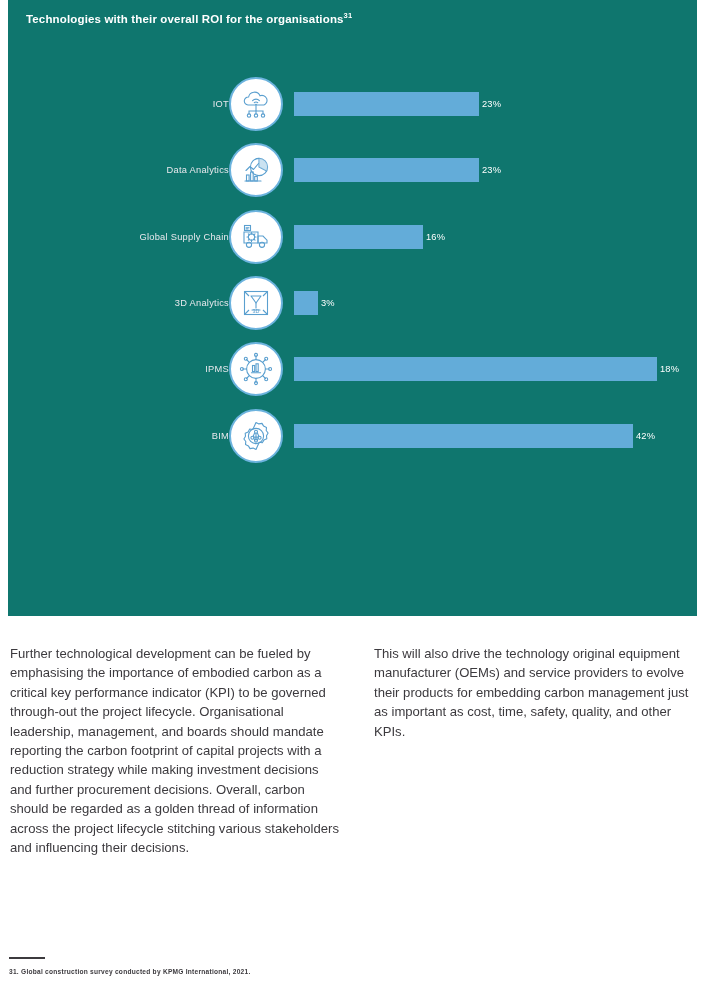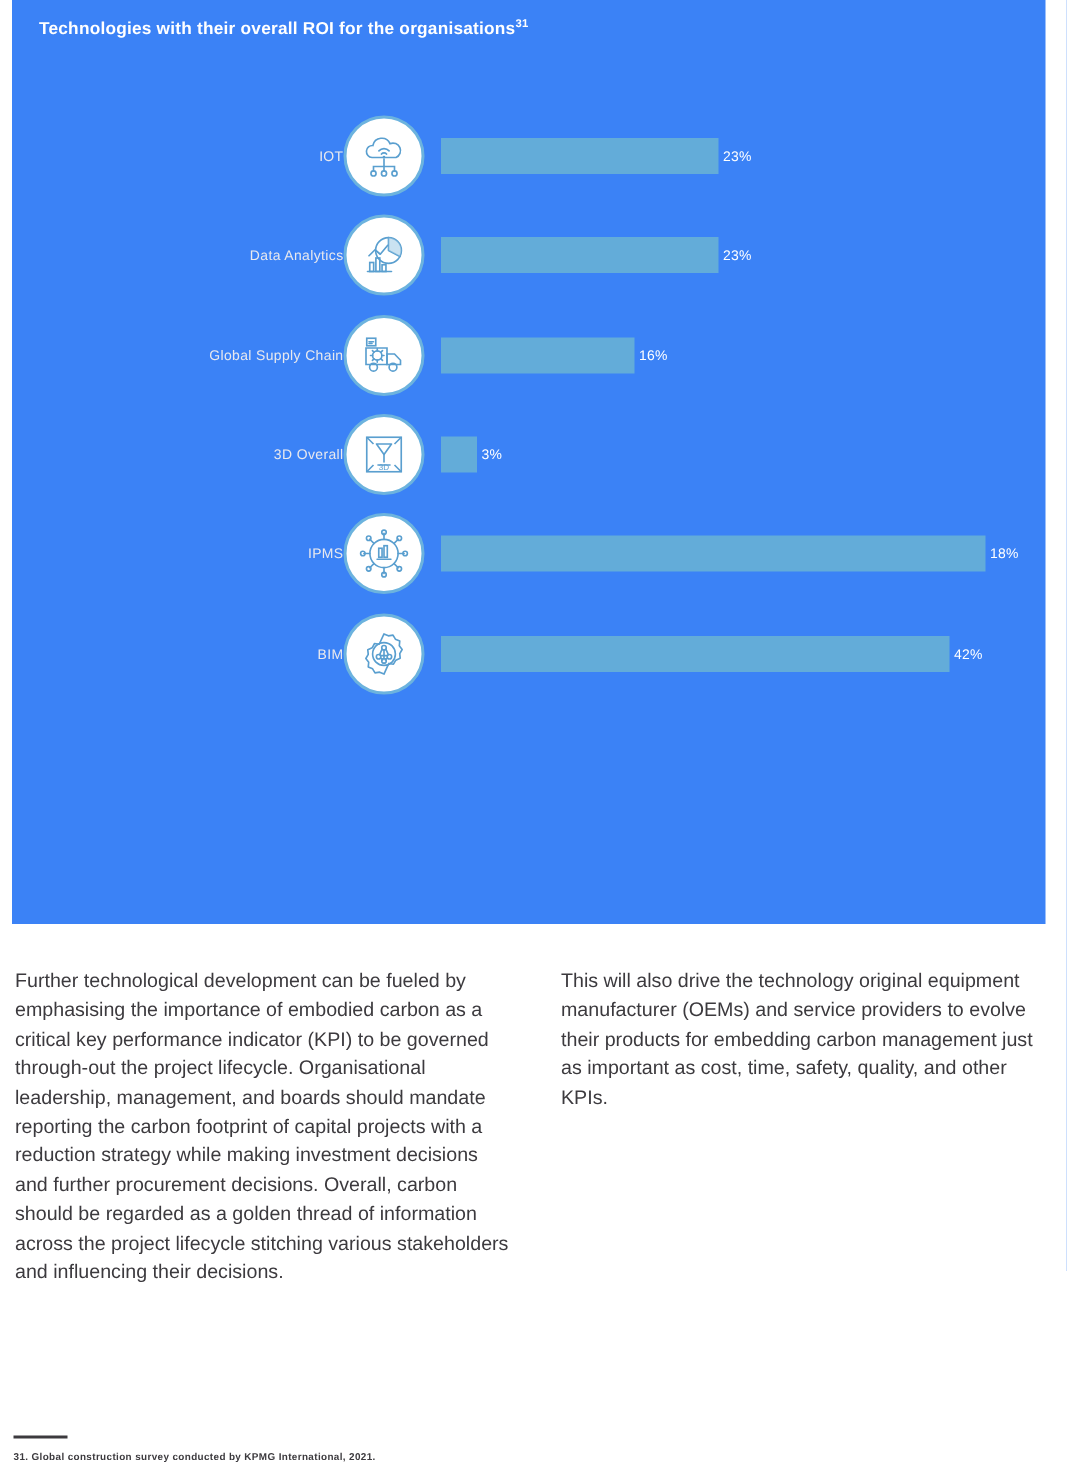--- a/index.html
+++ b/index.html
@@ -15,21 +15,21 @@
     overflow: hidden;
   }
 
   
   #chart-panel {
     position: absolute;
     left: 8px;
     top: 0px;
     width: 689px;
     height: 616px;
-    background: #3b82f6;
+    background: #0f766e;
     box-sizing: border-box;
   }
 
   #chart-title {
     position: absolute;
     left: 18px;
     top: 11px;
     font-size: 11.5px;
     font-weight: bold;
     color: #ffffff;
@@ -213,21 +213,21 @@
           <path d="M8 8.8h3M8 10h2" stroke-linecap="round"></path>
         </svg>
       </div>
       <div class="bar-track">
         <div class="bar" style="width:129px"></div>
         <span class="bar-value">16%</span>
       </div>
     </div>
 
     <div class="row">
-      <div class="row-label">3D Overall</div>
+      <div class="row-label">3D Analytics</div>
       <div class="row-icon">
         <svg width="36" height="36" viewBox="0 0 36 36" fill="none" stroke="#5a9fcf" stroke-width="1.1">
           <rect x="6.5" y="6.5" width="23" height="23"></rect>
           <path d="M6.5 6.5 11 11M29.5 6.5 25 11M6.5 29.5 11 25M29.5 29.5 25 25"></path>
           <path d="M13 11h10l-5 7z" fill="none" stroke-linejoin="round"></path>
           <path d="M18 18v5" stroke-linecap="round"></path>
           <path d="M14 25h8" stroke-linecap="round"></path>
           <text x="18" y="28.4" font-size="5.4" fill="#5a9fcf" stroke="none" text-anchor="middle" font-family="Liberation Sans, sans-serif">3D</text>
         </svg>
       </div>

